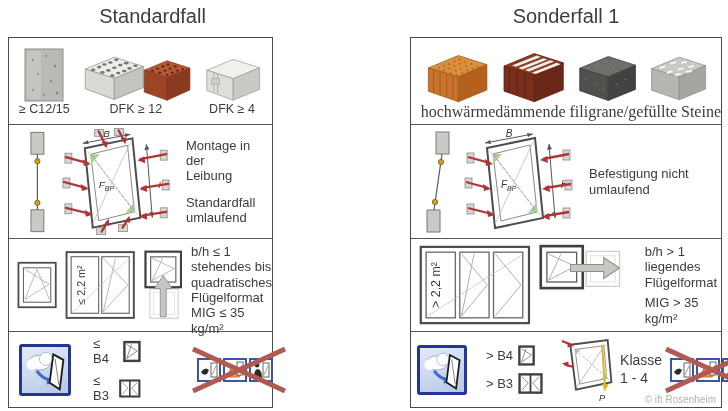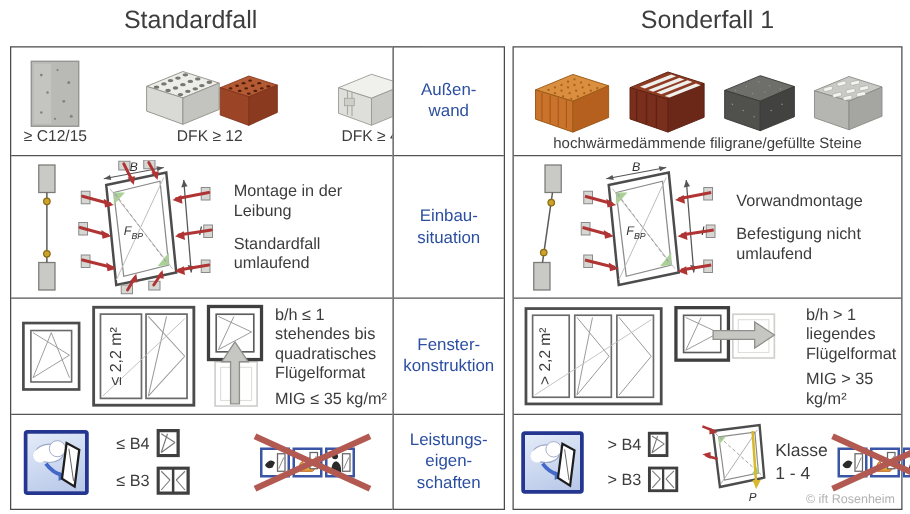--- a/index.html
+++ b/index.html
@@ -27,21 +27,21 @@
   .klasse{font-size:14px;white-space:pre-line;line-height:1.25;color:#3c3c3c;}
 </style>
 </head>
 <body>
 
 <div id="stage">
 
   <div class="hdr" style="left:8px;width:289px;">Standardfall</div>
   <div class="hdr" style="left:410px;width:312px;">Sonderfall 1</div>
 
-  <div class="tbl" style="left:8px;width:329px;">
+  <div class="tbl" style="left:8px;width:265px;">
 
     <div class="row r1">
       <div class="wallcell">
         <div class="wallitem">
           <svg width="40" height="54" viewBox="0 0 40 54">
             <rect x="1" y="1" width="38" height="52" fill="#b9b9b6" stroke="#8e8e8a"></rect>
             <rect x="3" y="3" width="14" height="48" fill="#c4c4c1"></rect>
             <circle cx="9" cy="12" r="1.1" fill="#82827e"></circle>
               <circle cx="22" cy="8" r="0.9" fill="#82827e"></circle>
             <circle cx="31" cy="18" r="1.2" fill="#82827e"></circle>
@@ -273,39 +273,20 @@
           </svg>
         </div>
         <svg class="x-overlay" width="96" height="50" viewBox="0 0 96 50">
           <line x1="2" y1="4" x2="94" y2="46" stroke="#b25a52" stroke-width="5"></line>
           <line x1="2" y1="46" x2="94" y2="4" stroke="#b25a52" stroke-width="5"></line>
         </svg>
       </div>
     </div>
   </div>
 
-  <div class="tbl" style="left:314px;width:90px;">
-    <div class="row r1 cat">
-        <div class="cat-label">Außen-
-wand</div>
-      </div>
-    <div class="row r2 cat">
-        <div class="cat-label">Einbau-
-situation</div>
-      </div>
-    <div class="row r3 cat">
-        <div class="cat-label">Fenster-
-konstruktion</div>
-      </div>
-    <div class="row cat">
-        <div class="cat-label">Leistungs-
-eigen-
-schaften</div>
-      </div>
-  </div>
 
   <div class="tbl" style="left:410px;width:312px;">
 
     <div class="row r1" style="flex-direction:column;justify-content:flex-end;align-items:stretch;">
       <div style="display:flex;justify-content:space-around;align-items:flex-end;padding:3px 8px 0 8px;">
         <svg width="66" height="52" viewBox="0 0 100 80">
           <polygon points="6,26 52,7 96,21 52,40" fill="#d98f3e" stroke="#9c5a17" stroke-width="1.2"></polygon>
           <polygon points="6,26 52,40 52,78 6,62" fill="#c9732c" stroke="#9c5a17" stroke-width="1.2"></polygon>
           <polygon points="52,40 96,21 96,60 52,78" fill="#b5601f" stroke="#9c5a17" stroke-width="1.2"></polygon>
           <g fill="#a8601f">
@@ -377,21 +358,21 @@
             <rect x="36" y="14" width="12" height="5" rx="2" transform="rotate(-15 42 16)"></rect>
             <rect x="54" y="13" width="12" height="5" rx="2" transform="rotate(-12 60 15)"></rect>
             <rect x="30" y="29" width="12" height="5" rx="2" transform="rotate(-15 36 31)"></rect>
             <rect x="48" y="24" width="12" height="5" rx="2" transform="rotate(-13 54 26)"></rect>
             <rect x="66" y="20" width="12" height="5" rx="2" transform="rotate(-12 72 22)"></rect>
             <rect x="44" y="33" width="12" height="5" rx="2" transform="rotate(-14 50 35)"></rect>
             <rect x="62" y="28" width="12" height="5" rx="2" transform="rotate(-12 68 30)"></rect>
           </g>
         </svg>
       </div>
-      <div class="caption" style="font-size:12px;text-align:center;padding-bottom:3px;">hochwärmedämmende filigrane/gefüllte Steine</div>
+      <div class="caption" style="font-size:16px;text-align:right;padding-bottom:3px;font-family:Liberation Serif, serif;">hochwärmedämmende filigrane/gefüllte Steine</div>
     </div>
 
     <div class="row r2">
       <svg width="30" height="104" viewBox="0 0 30 104" style="margin-left:12px">
         <rect x="13" y="2" width="13" height="22" fill="#c9c9c5" stroke="#7a7a76"></rect>
         <rect x="4" y="80" width="13" height="22" fill="#c9c9c5" stroke="#7a7a76"></rect>
         <line x1="19" y1="24" x2="11" y2="80" stroke="#5a5a56" stroke-width="1.2"></line>
         <circle cx="18" cy="32" r="2.6" fill="#cda32c" stroke="#8a6c12"></circle>
         <circle cx="12" cy="72" r="2.6" fill="#cda32c" stroke="#8a6c12"></circle>
       </svg>
@@ -427,21 +408,20 @@
             <polygon points="81,32 89,35 88,28" fill="#b13434"></polygon>
           <rect x="106" y="52" width="7" height="10" fill="#d6d6d2" stroke="#8a8a8a" stroke-width="0.8"></rect>
           <line x1="112" y1="56" x2="86" y2="60" stroke="#b13434" stroke-width="2.3"></line>
             <polygon points="83,61 91,64 90,57" fill="#b13434"></polygon>
           <rect x="104" y="80" width="7" height="10" fill="#d6d6d2" stroke="#8a8a8a" stroke-width="0.8"></rect>
           <line x1="110" y1="84" x2="86" y2="88" stroke="#b13434" stroke-width="2.3"></line>
             <polygon points="83,89 91,92 90,85" fill="#b13434"></polygon>
         </g>
       </svg>
       <div style="margin-left:10px;display:flex;flex-direction:column;gap:11px;">
-        <div class="txt">Vorwandmontage</div>
         <div class="txt">Befestigung nicht
 umlaufend</div>
       </div>
     </div>
 
     <div class="row r3">
       <svg width="116" height="82" viewBox="0 0 126 90" style="margin-left:8px">
         <rect x="2" y="2" width="122" height="86" fill="#fff" stroke="#4c4c4c" stroke-width="2.5"></rect>
         <rect x="8" y="8" width="33" height="74" fill="#fff" stroke="#6a6a6a" stroke-width="1.5"></rect>
         <rect x="46" y="8" width="33" height="74" fill="#fff" stroke="#6a6a6a" stroke-width="1.5"></rect>

